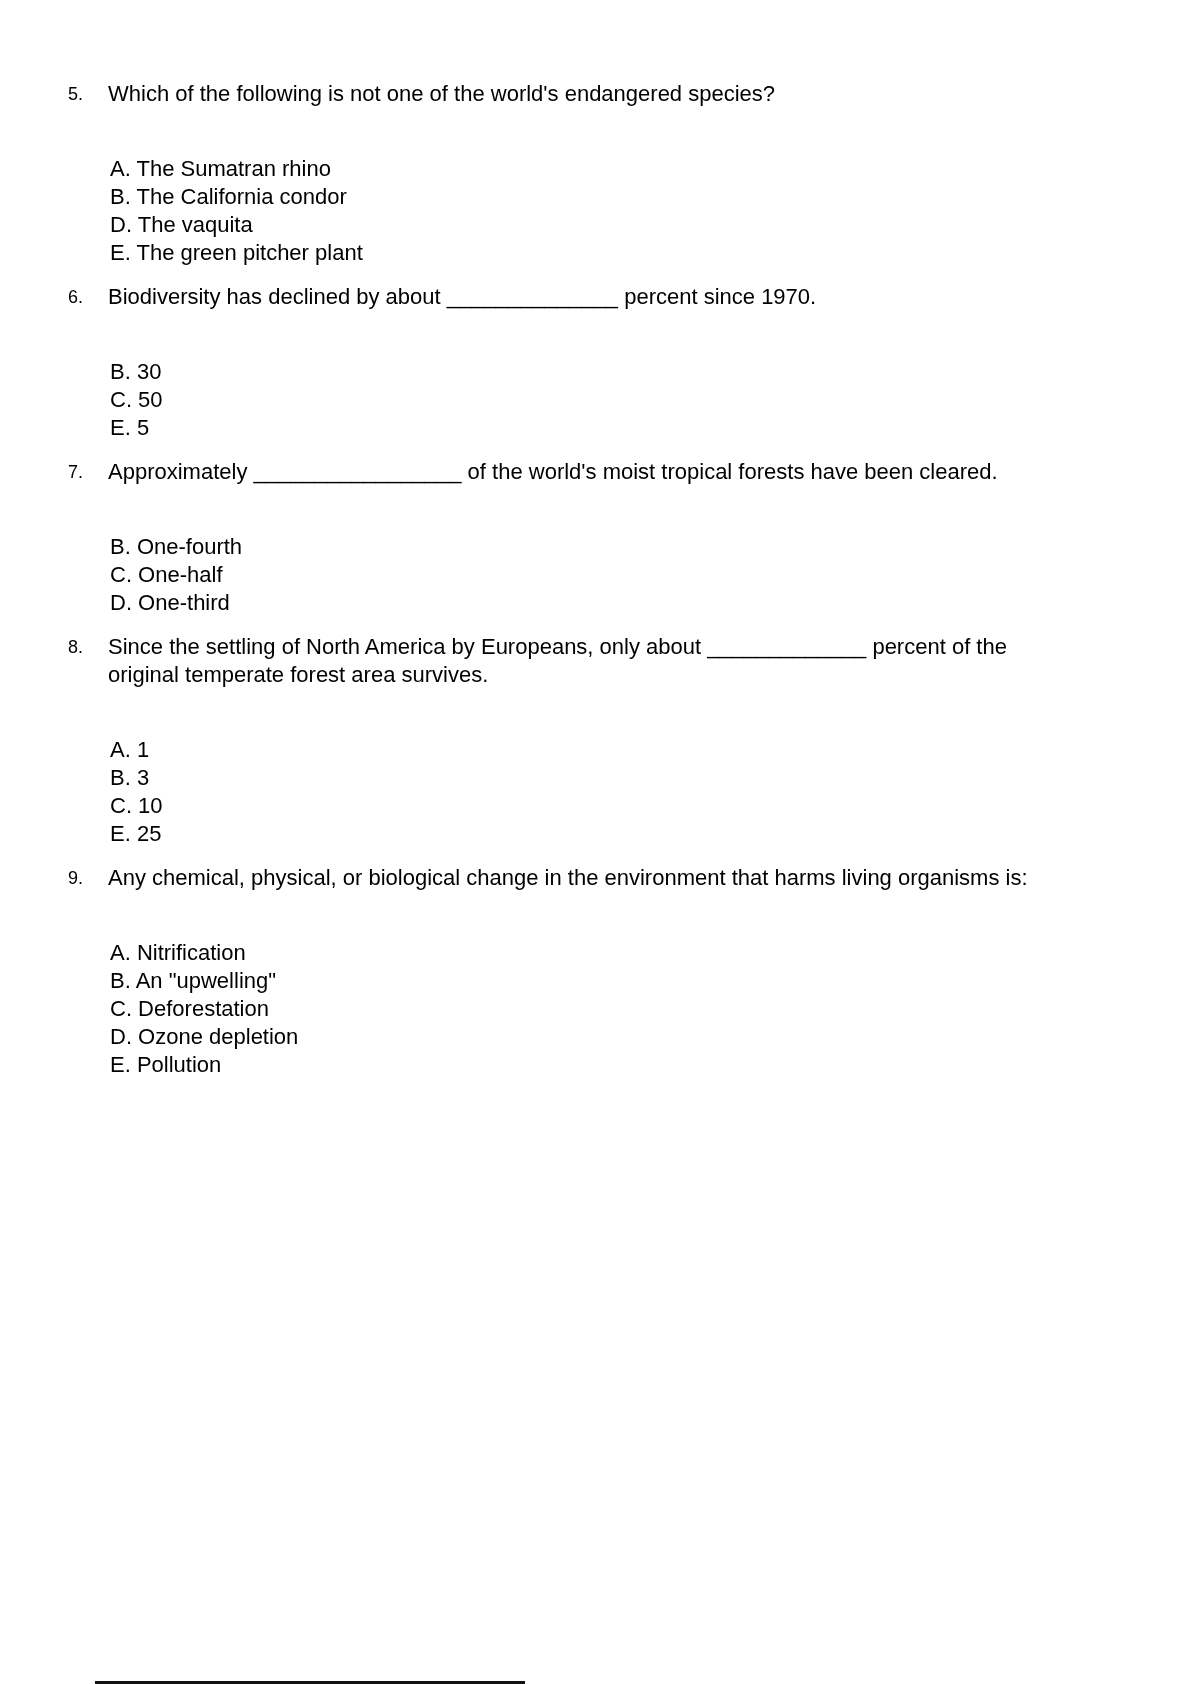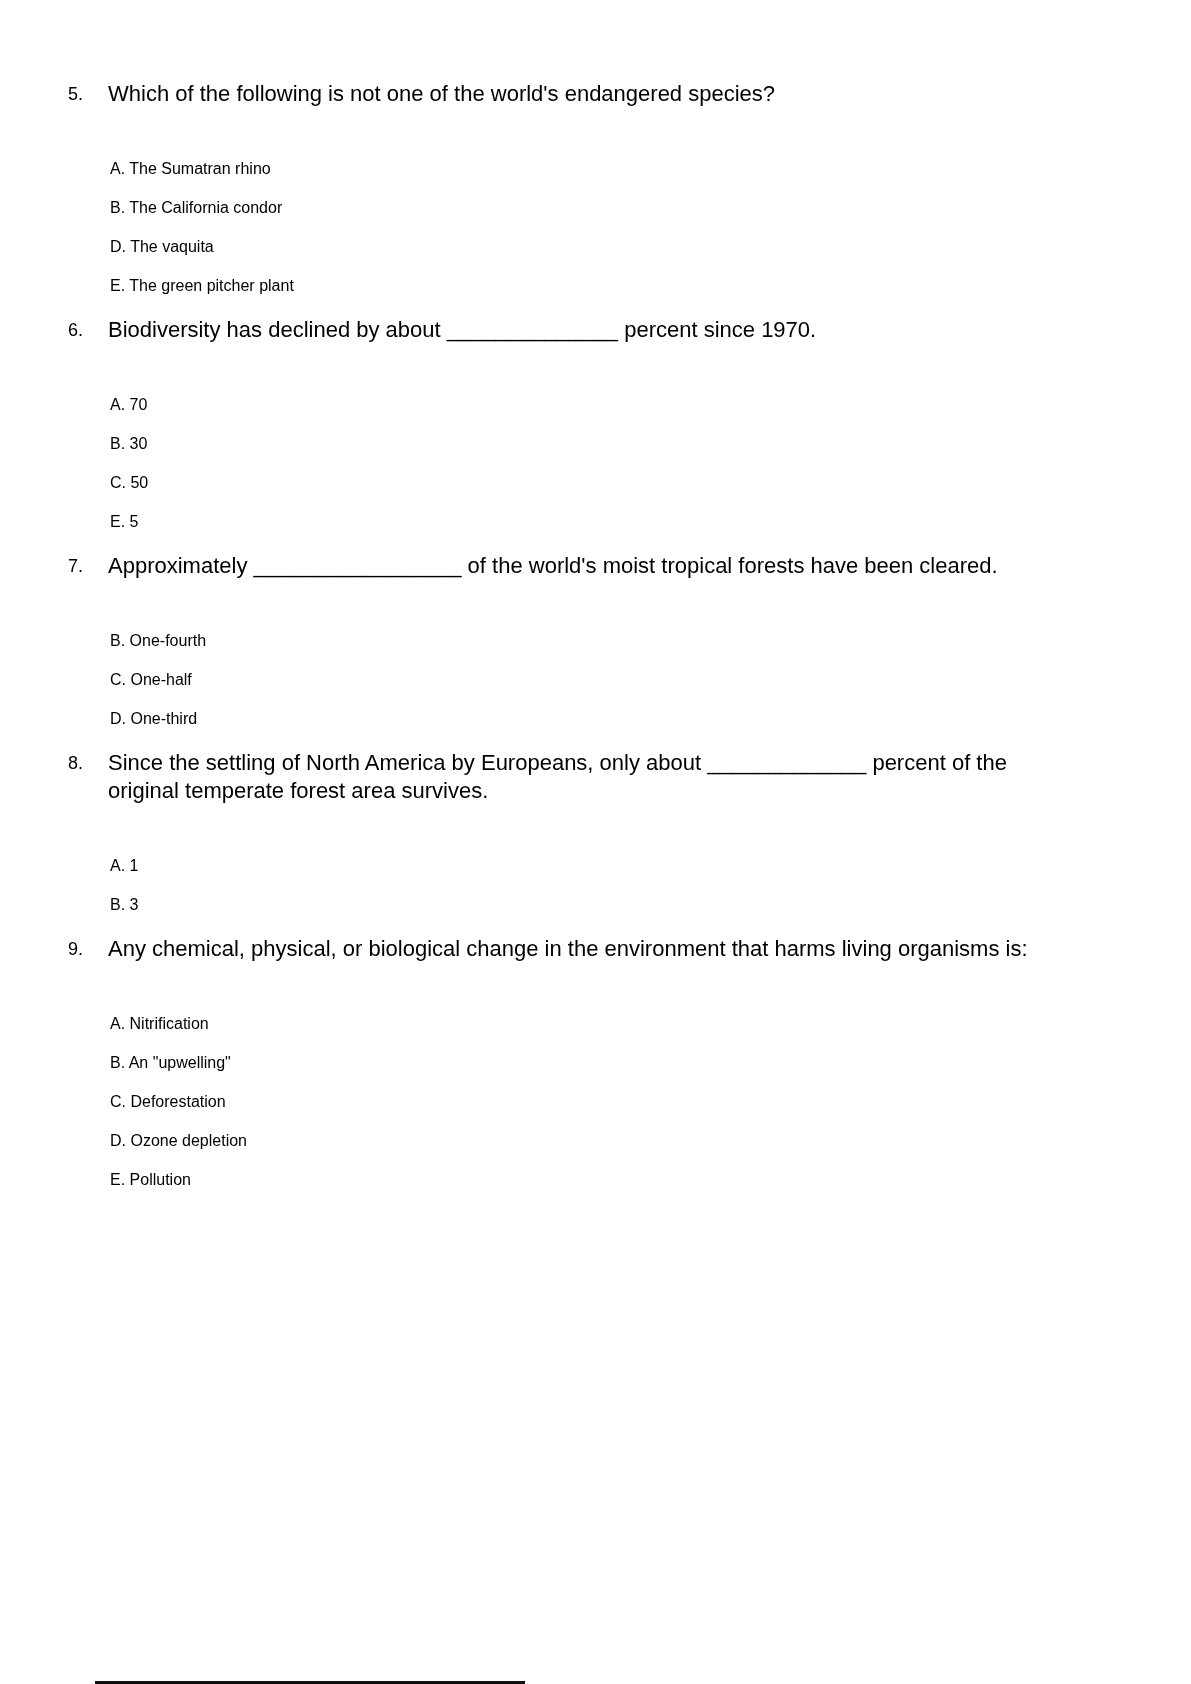--- a/index.html
+++ b/index.html
@@ -34,23 +34,22 @@
   .q-text {
     flex: 1 1 auto;
     max-width: 960px;
     font-size: 22px;
     line-height: 28px;
   }
   .options {
     margin-left: 42px;
   }
   .option {
-    font-size: 16px;
+    font-size: 22px;
     line-height: 28px;
-    margin-top: 11px;
   }
   .page-bottom-line {
     position: absolute;
     left: 95px;
     bottom: 0px;
     width: 430px;
     height: 3px;
     background: #111111;
   }
 </style>
@@ -71,21 +70,20 @@
       <div class="option">E. The green pitcher plant</div>
     </div>
   </div>
 
   <div class="question">
     <div class="q-row">
       <span class="q-num">6.</span>
       <span class="q-text">Biodiversity has declined by about ______________ percent since 1970.</span>
     </div>
     <div class="options">
-      <div class="option">A. 70</div>
       <div class="option">B. 30</div>
       <div class="option">C. 50</div>
       <div class="option">E. 5</div>
     </div>
   </div>
 
   <div class="question">
     <div class="q-row">
       <span class="q-num">7.</span>
       <span class="q-text">Approximately _________________ of the world's moist tropical forests have been cleared.</span>
@@ -98,20 +96,22 @@
   </div>
 
   <div class="question">
     <div class="q-row">
       <span class="q-num">8.</span>
       <span class="q-text">Since the settling of North America by Europeans, only about _____________ percent of the original temperate forest area survives.</span>
     </div>
     <div class="options">
       <div class="option">A. 1</div>
       <div class="option">B. 3</div>
+      <div class="option">C. 10</div>
+      <div class="option">E. 25</div>
     </div>
   </div>
 
   <div class="question">
     <div class="q-row">
       <span class="q-num">9.</span>
       <span class="q-text">Any chemical, physical, or biological change in the environment that harms living organisms is:</span>
     </div>
     <div class="options">
       <div class="option">A. Nitrification</div>

